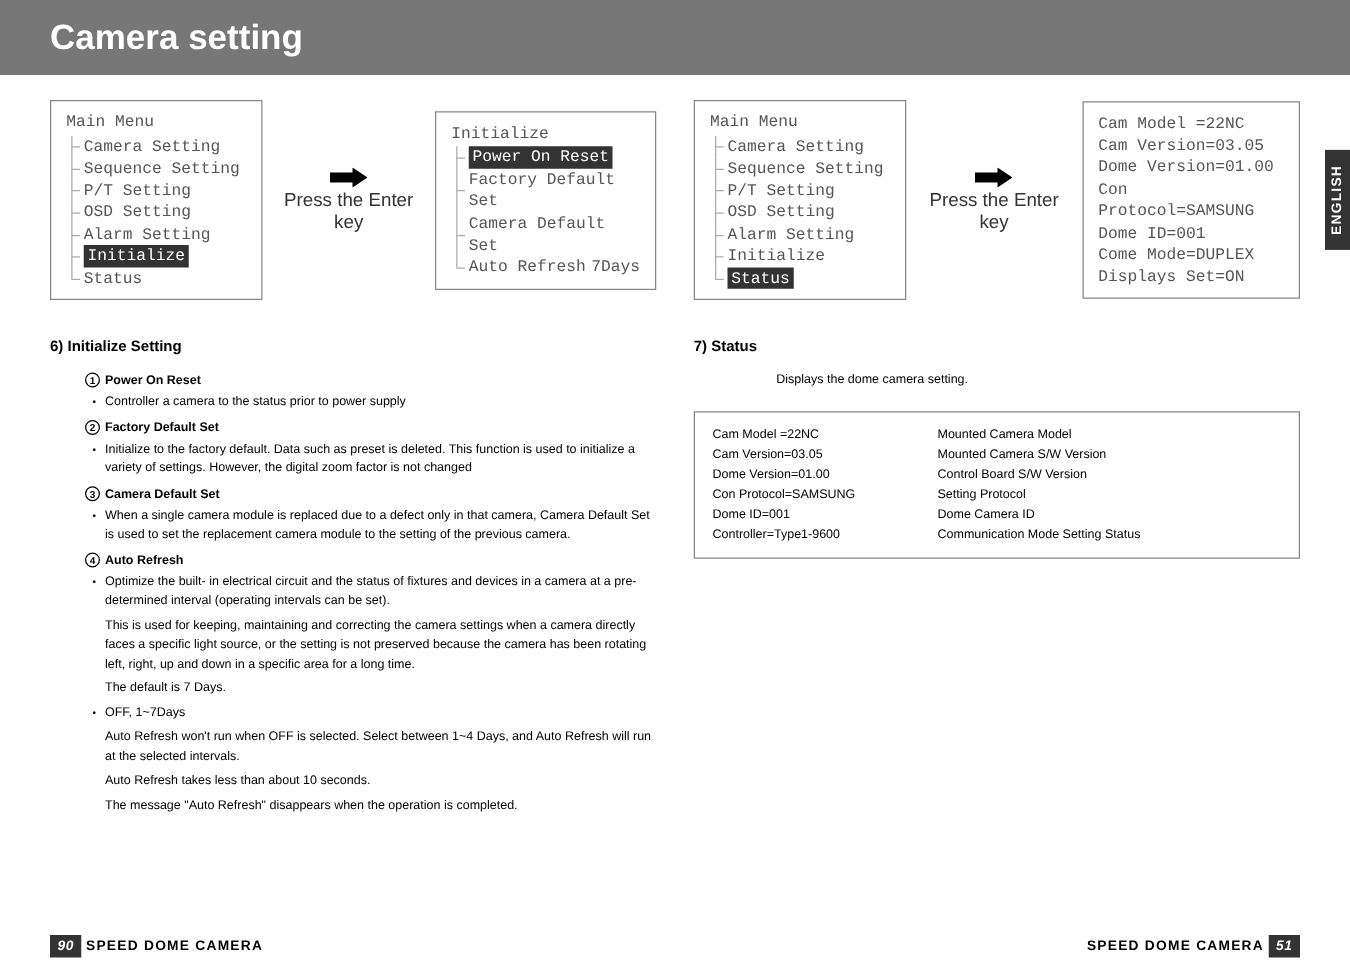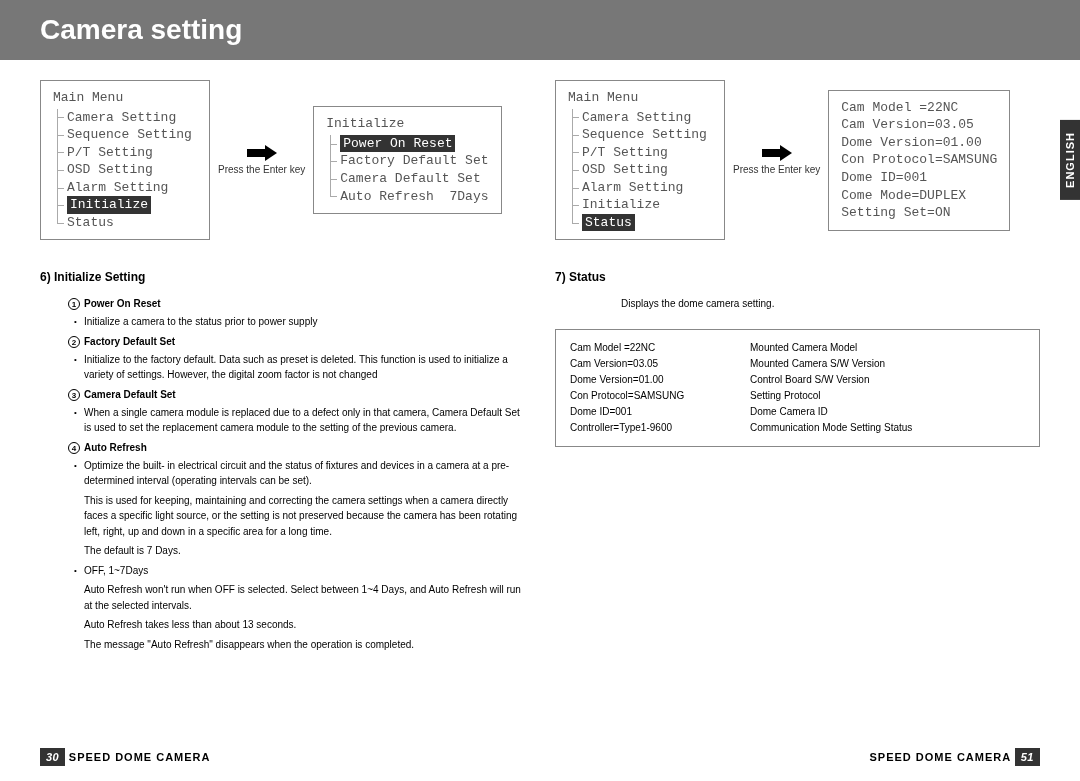--- a/index.html
+++ b/index.html
@@ -8,21 +8,21 @@
 .content { display: flex; gap: 30px; padding: 20px 40px 0 40px; }
 .col { flex: 1; }
 .menu-row { display: flex; align-items: center; gap: 8px; margin-bottom: 30px; }
 .osd-box { border: 1px solid #888; padding: 8px 12px; font-family: "Courier New", monospace; font-size: 13px; line-height: 1.35; min-width: 170px; color: #555; }
 .osd-title { margin-bottom: 2px; }
 .osd-item { padding-left: 14px; position: relative; }
 .osd-item::before { content: ""; position: absolute; left: 4px; top: 0; height: 100%; width: 1px; background: #aaa; }
 .osd-item::after { content: ""; position: absolute; left: 4px; top: 50%; width: 7px; height: 1px; background: #aaa; }
 .osd-item:last-child::before { height: 50%; }
 .osd-sel { background: #333; color: #fff; padding: 0 3px; display: inline-block; }
-.arrow { text-align: center; font-size: 10px; line-height: 1.1; color: #333; }
+.arrow { text-align: center; font-size: 15px; line-height: 1.1; color: #333; }
 .arrow svg { display: block; margin: 0 auto 3px auto; }
 .section-title { font-weight: bold; font-size: 12px; margin-bottom: 14px; }
 .num { display: inline-block; width: 12px; height: 12px; border: 1px solid #000; border-radius: 50%; text-align: center; line-height: 11px; font-size: 8px; margin-right: 4px; font-weight: bold; }
 .sub-title { font-weight: bold; font-size: 10px; margin: 6px 0 4px 28px; }
 .desc { font-size: 10px; line-height: 1.55; margin-left: 44px; margin-bottom: 4px; }
 .bullet { position: relative; }
 .bullet::before { content: "•"; position: absolute; left: -10px; font-size: 8px; top: 2px; }
 .status-table { border: 1px solid #888; padding: 10px 14px; margin-top: 20px; }
 .status-row { display: flex; font-size: 10px; line-height: 1.6; }
 .status-left { width: 180px; }
@@ -71,35 +71,35 @@
         <div class="osd-item osd-flex">
             <span>Auto Refresh</span>
             <span>7Days</span>
           </div>
       </div>
     </div>
 
     <div class="section-title">6) Initialize Setting</div>
 
     <div class="sub-title"><span class="num">1</span><span>Power On Reset</span></div>
-    <div class="desc bullet">Initialize a camera to the status prior to power supply</div>
+    <div class="desc bullet">Controller a camera to the status prior to power supply</div>
 
     <div class="sub-title"><span class="num">2</span><span>Factory Default Set</span></div>
     <div class="desc bullet">Initialize to the factory default. Data such as preset is deleted. This function is used to initialize a variety of settings. However, the digital zoom factor is not changed</div>
 
     <div class="sub-title"><span class="num">3</span><span>Camera Default Set</span></div>
     <div class="desc bullet">When a single camera module is replaced due to a defect only in that camera, Camera Default Set is used to set the replacement camera module to the setting of the previous camera.</div>
 
     <div class="sub-title"><span class="num">4</span><span>Auto Refresh</span></div>
     <div class="desc bullet">Optimize the built- in electrical circuit and the status of fixtures and devices in a camera at a pre-determined interval (operating intervals can be set).</div>
     <div class="desc">This is used for keeping, maintaining and correcting the camera settings when a camera directly faces a specific light source, or the setting is not preserved because the camera has been rotating left, right, up and down in a specific area for a long time.</div>
     <div class="desc">The default is 7 Days.</div>
     <div class="desc bullet">OFF, 1~7Days</div>
     <div class="desc">Auto Refresh won't run when OFF is selected. Select between 1~4 Days, and Auto Refresh will run at the selected intervals.</div>
-    <div class="desc">Auto Refresh takes less than about 13 seconds.</div>
+    <div class="desc">Auto Refresh takes less than about 10 seconds.</div>
     <div class="desc">The message "Auto Refresh" disappears when the operation is completed.</div>
   </div>
 
   <div class="col">
     <div class="menu-row">
       <div class="osd-box">
         <div class="osd-title">Main Menu</div>
         <div class="osd-item"><span>Camera Setting</span></div>
         <div class="osd-item"><span>Sequence Setting</span></div>
         <div class="osd-item"><span>P/T Setting</span></div>
@@ -114,21 +114,21 @@
           </svg>
         <span>Press the Enter key</span>
       </div>
       <div class="osd-box noul">
         <div class="osd-item">Cam Model =22NC</div>
         <div class="osd-item">Cam Version=03.05</div>
         <div class="osd-item">Dome Version=01.00</div>
         <div class="osd-item">Con Protocol=SAMSUNG</div>
         <div class="osd-item">Dome ID=001</div>
         <div class="osd-item">Come Mode=DUPLEX</div>
-        <div class="osd-item">Setting Set=ON</div>
+        <div class="osd-item">Displays Set=ON</div>
       </div>
     </div>
 
     <div class="section-title">7) Status</div>
     <div style="font-size:10px; margin-left:28px; margin-bottom:10px;padding-left:38px;">Displays the dome camera setting.</div>
 
     <div class="status-table">
       <div class="status-row">
           <div class="status-left">Cam Model =22NC</div>
           <div>Mounted Camera Model</div>
@@ -153,20 +153,20 @@
           <div class="status-left">Controller=Type1-9600</div>
           <div>Communication Mode Setting Status</div>
         </div>
     </div>
   </div>
 
 </div>
 
 <div class="footer">
   <div>
-    <span class="pgnum">30</span>
+    <span class="pgnum">90</span>
     <span class="ftext">SPEED DOME CAMERA</span>
   </div>
   <div>
     <span class="ftext">SPEED DOME CAMERA</span>
     <span class="pgnum">51</span>
   </div>
 </div>
 
 </body></html>

